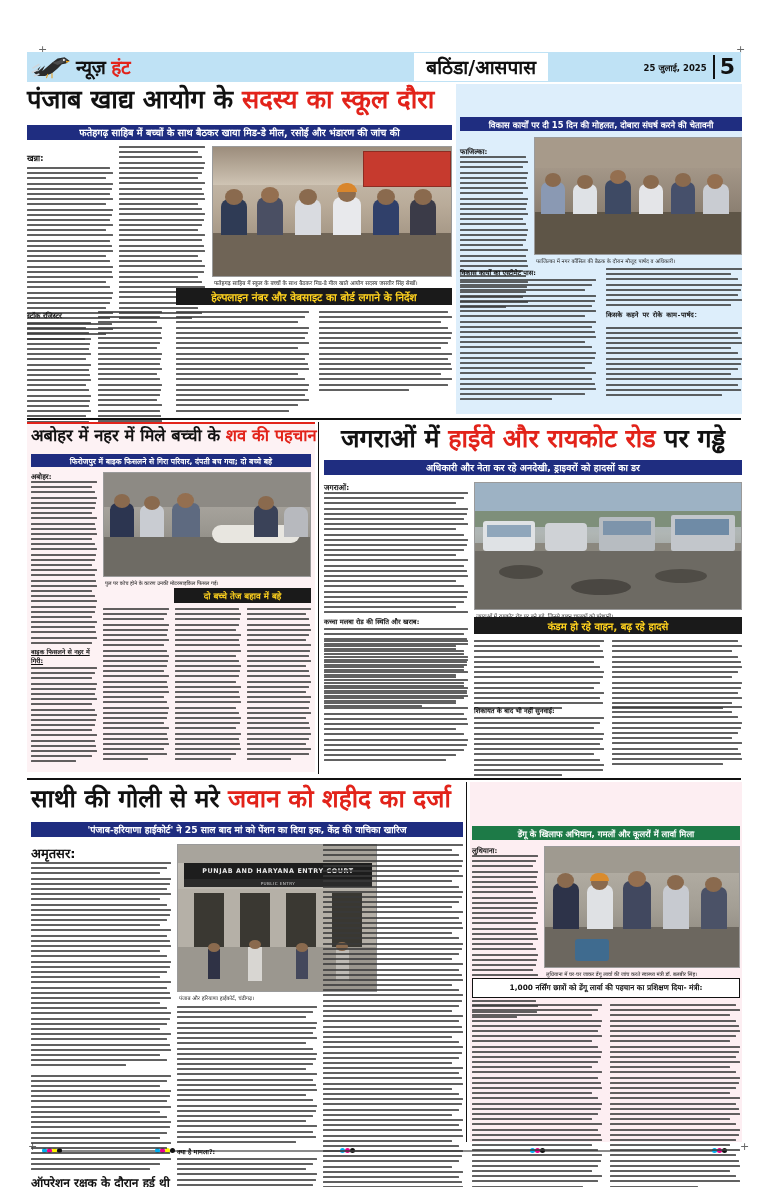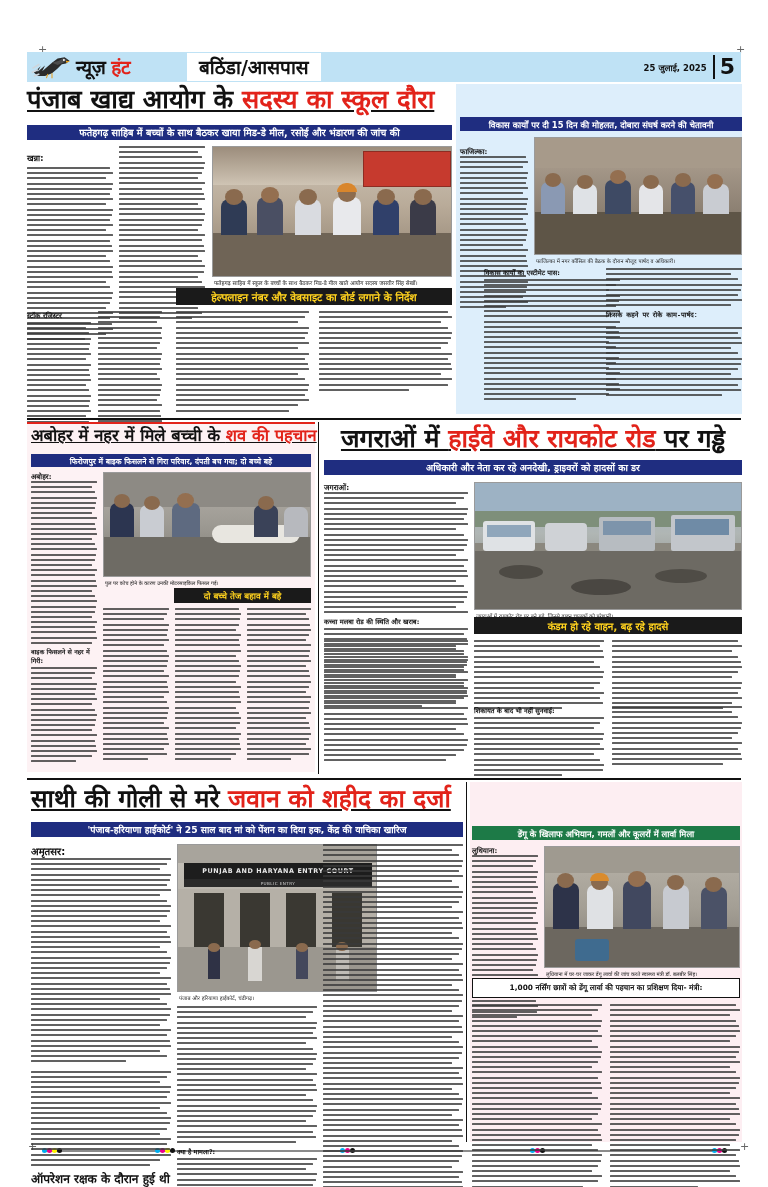--- a/index.html
+++ b/index.html
@@ -10,34 +10,34 @@
   }
   .page{position:absolute;left:0;top:0;width:768px;height:1187px;}
 
   
   .crop{position:absolute;color:#666;font-size:11px;line-height:11px;}
   .regbar{position:absolute;height:2px;background:#8b8b8b;}
   .dot{position:absolute;width:5px;height:5px;border-radius:50%;}
 
   
   .masthead{position:absolute;left:27px;top:52px;width:714px;height:30px;
-    background:#bfe2f5;display:flex;align-items:center;}
+    background:#bfe2f5;display:flex;align-items:center;gap:13px;}
   .mh-logo{width:160px;height:30px;display:flex;align-items:center;gap:3px;padding-left:4px;box-sizing:border-box;}
   .mh-bird{width:42px;height:26px;position:relative;flex:none;}
   .mh-name{font-weight:bold;font-size:19px;letter-spacing:-0.5px;white-space:nowrap;}
   .mh-name .red{color:#e2231a;}
-  .mh-center{flex:1;display:flex;justify-content:flex-start;}
+  .mh-center{flex:1;display:flex;justify-content:flex-end;}
   .mh-section{background:#ffffff;font-weight:bold;font-size:19px;padding:1px 12px;white-space:nowrap;}
   .mh-right{width:180px;display:flex;align-items:center;justify-content:flex-end;gap:6px;padding-right:6px;box-sizing:border-box;}
   .mh-date{font-size:8.5px;font-weight:bold;white-space:nowrap;}
   .mh-pageno{font-size:22px;font-weight:bold;border-left:2px solid #111;padding-left:5px;line-height:24px;}
 
   
   .blk{position:absolute;box-sizing:border-box;}
-  .hl{font-weight:bold;line-height:1.02;white-space:nowrap;text-decoration:underline;}
+  .hl{font-weight:bold;line-height:1.02;white-space:nowrap;}
   .hl .red{color:#e2231a;}
   .hl .pink{color:#ec2d8a;}
   .subhl{color:#fff;font-weight:bold;text-align:center;white-space:nowrap;
          display:flex;align-items:center;justify-content:center;}
   .subhl.blue{background:#1f2d80;}
   .subhl.green{background:#1d7a47;}
 
   
   .col{box-sizing:border-box;}
   .tline{background:#3a3a3a;height:2px;margin-bottom:3.2px;opacity:.80;border-radius:.5px;}
@@ -358,21 +358,21 @@
     <div style="position:absolute;left:75px;top:32px;width:16px;height:14px;background:#946f50;border-radius:50%;"></div>
     <div style="position:absolute;left:104px;top:46px;width:24px;height:30px;background:#e4e5e8;border-radius:7px 7px 0 0;"></div>
     <div style="position:absolute;left:108px;top:37px;width:16px;height:14px;background:#8a6a4e;border-radius:50%;"></div>
     <div style="position:absolute;left:136px;top:44px;width:24px;height:32px;background:#46506b;border-radius:7px 7px 0 0;"></div>
     <div style="position:absolute;left:140px;top:35px;width:16px;height:14px;background:#8a6a4e;border-radius:50%;"></div>
     <div style="position:absolute;left:168px;top:46px;width:26px;height:30px;background:#c9ccd2;border-radius:7px 7px 0 0;"></div>
     <div style="position:absolute;left:172px;top:36px;width:16px;height:15px;background:#946f50;border-radius:50%;"></div>
   </div>
   <div class="cap" style="left:536px;top:257px;width:206px;font-size:5.4px;white-space:normal;">फाजिल्का में नगर कौंसिल की बैठक के दौरान मौजूद पार्षद व अधिकारी।</div>
 
-  <div class="blk col" style="left:484px;top:268px;width:136px;">
+  <div class="blk col" style="left:460px;top:268px;width:136px;">
     <div class="sm" style="font-size:6.6px;margin-bottom:2px;">विकास कार्यों का एस्टीमेट पास:</div>
     <div class="tline s1"></div>
       <div class="tline s2"></div>
       <div class="tline s3"></div>
       <div class="tline s1"></div>
     <div class="tline s4"></div>
       <div class="tline s2"></div>
       <div class="tline s1"></div>
       <div class="tline s3"></div>
     <div class="tline s1"></div>
@@ -456,21 +456,21 @@
       <div class="tline s2"></div>
       <div class="tline s1"></div>
     <div class="tline s4"></div>
       <div class="tline s2"></div>
       <div class="tline s3"></div>
       <div class="tline s1"></div>
     <div class="tline s2"></div>
       <div class="tline s4"></div>
       <div class="tline s1"></div>
       <div class="tline s3"></div>
-    <div class="sm" style="font-size:6.4px;margin:3px 0 2px;">बाइक फिसलने से नहर में गिरी:</div>
+    <div class="sm" style="font-size:6.4px;margin:3px 0 2px;text-decoration:underline;">बाइक फिसलने से नहर में गिरी:</div>
     <div class="tline s1"></div>
       <div class="tline s2"></div>
       <div class="tline s3"></div>
       <div class="tline s1"></div>
     <div class="tline s4"></div>
       <div class="tline s2"></div>
       <div class="tline s1"></div>
       <div class="tline s3"></div>
     <div class="tline s2"></div>
       <div class="tline s1"></div>
@@ -765,21 +765,21 @@
   <div class="hairline" style="left:27px;top:778px;width:714px;height:1.5px;"></div>
 
   <div class="blk" style="left:31px;top:786px;width:432px;">
     <div class="hl" style="font-size:24.5px;">
       <span>साथी की गोली से मरे </span><span class="red">जवान को शहीद का दर्जा</span>
     </div>
   </div>
   <div class="subhl blue" style="position:absolute;left:31px;top:822px;width:432px;height:15px;font-size:9.2px;">'पंजाब-हरियाणा हाईकोर्ट' ने 25 साल बाद मां को पेंशन का दिया हक, केंद्र की याचिका खारिज</div>
 
   <div class="blk col" style="left:31px;top:844px;width:140px;">
-    <div class="lead" style="font-size:10px;">अमृतसर:</div>
+    <div class="lead" style="font-size:13px;">अमृतसर:</div>
     <div class="tline s1"></div>
       <div class="tline s2"></div>
       <div class="tline s3"></div>
       <div class="tline s1"></div>
     <div class="tline s4"></div>
       <div class="tline s2"></div>
       <div class="tline s1"></div>
       <div class="tline s3"></div>
     <div class="tline s2"></div>
       <div class="tline s1"></div>

